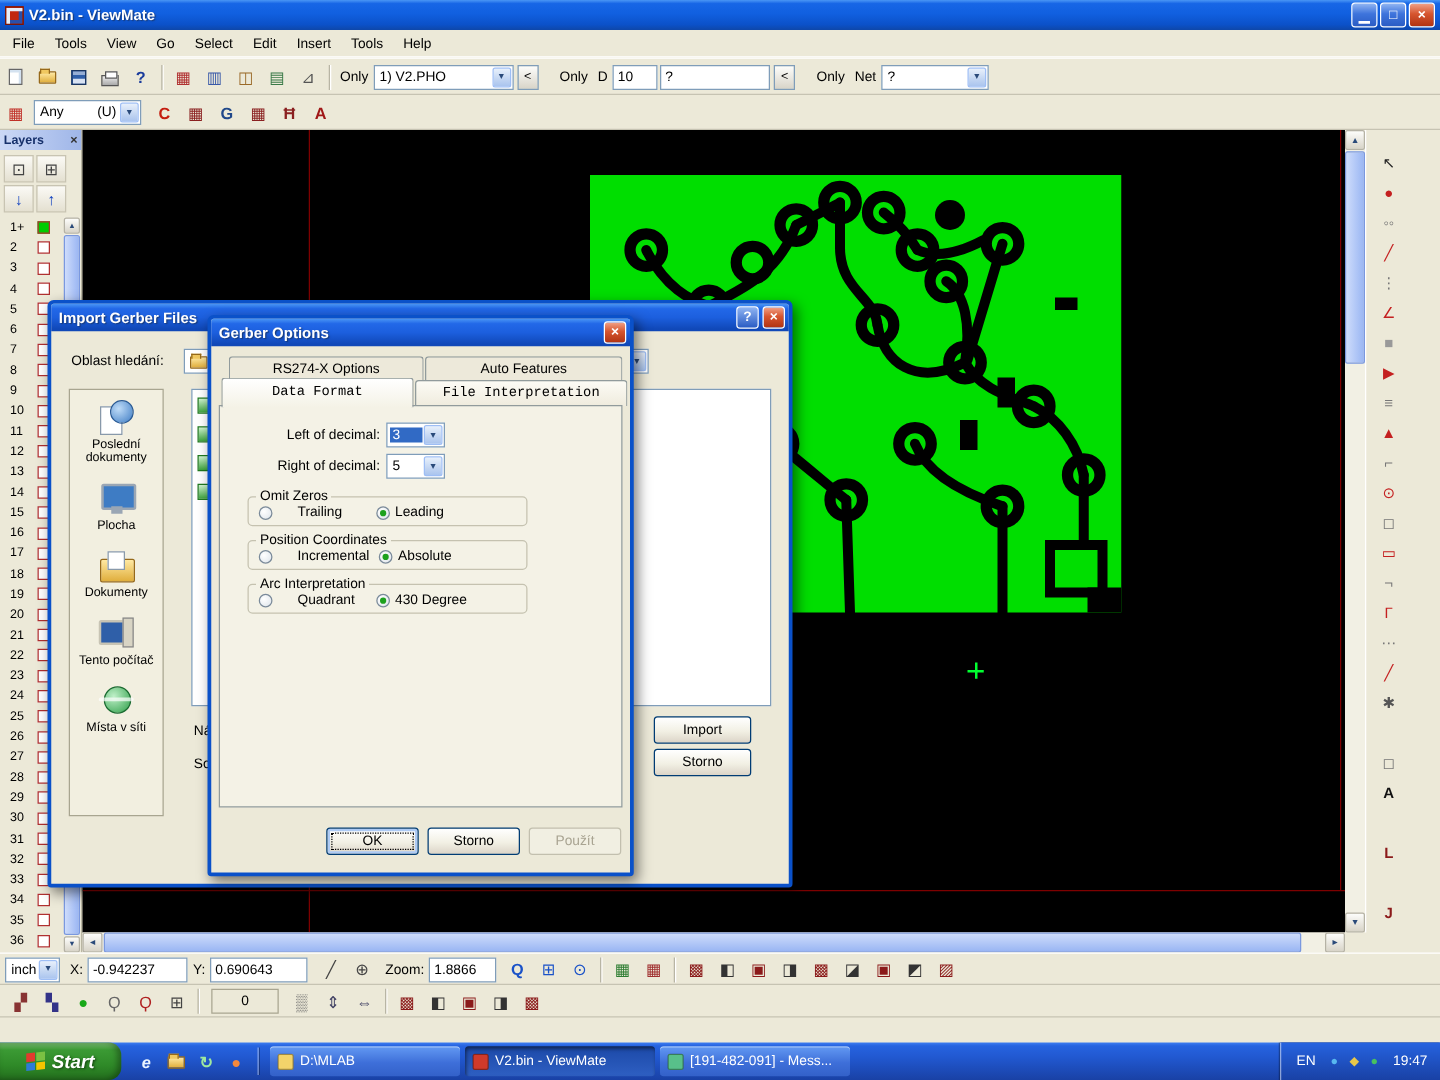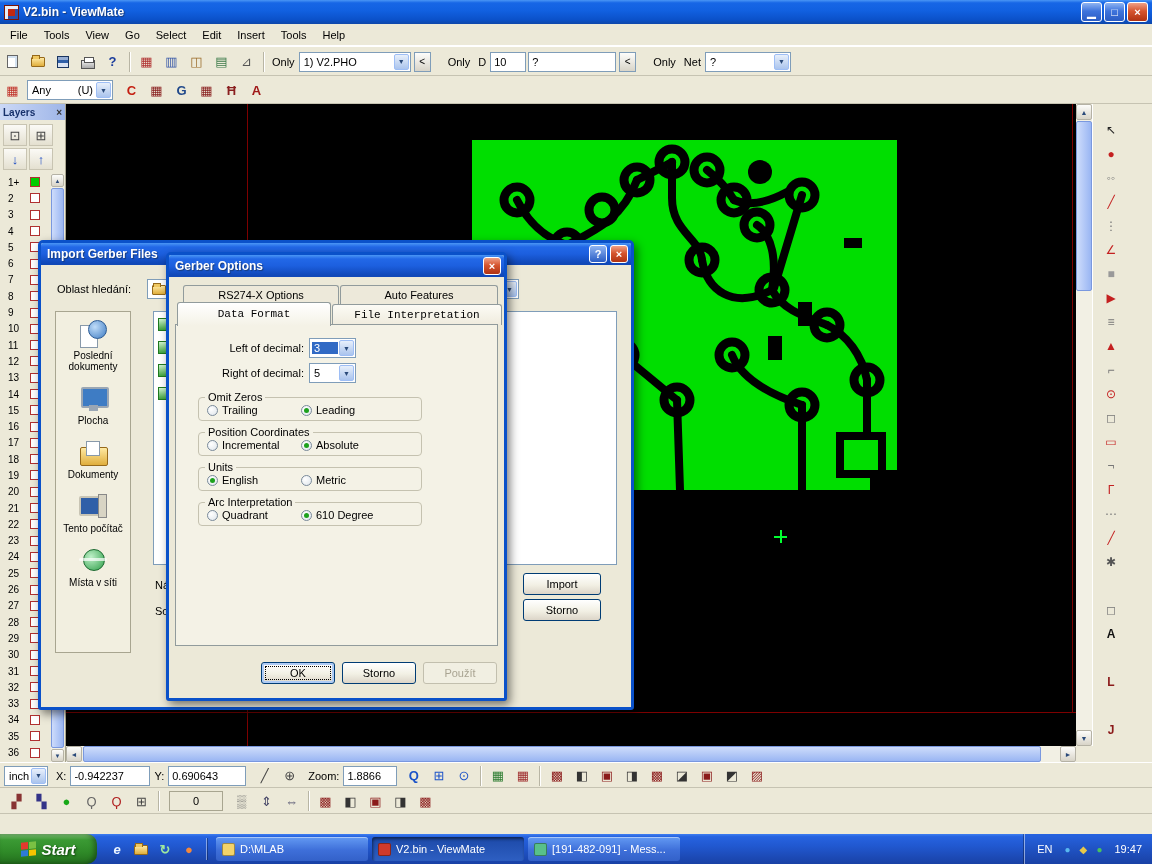--- a/index.html
+++ b/index.html
@@ -151,21 +151,21 @@
   .gerber-panel{position:relative;margin:-1px 6px 0 6px;height:322px;border:1px solid #919B9C;background:#F4F2E6;z-index:1;}
   .dec-row{display:flex;align-items:center;margin-top:13px;}
   .dec-row .lbl{width:128px;text-align:right;margin:0 5px 0 0;}
   .combo.small{width:47px;}
   .combo .val.selblue{background:#316AC5;color:#fff;padding-left:2px;margin-left:-2px;}
   .groups{margin:8px 0 0 22px;width:224px;}
   .grp{border:1px solid #C5C2B0;border-radius:4px;margin-top:5px;padding:1px 4px 4px 4px;}
   .grp legend{padding:0 3px;margin-left:2px;font-size:11px;}
   .radio-row{display:flex;align-items:center;padding-left:4px;}
   .radio{display:inline-flex;align-items:center;margin-right:8px;white-space:nowrap;}
-  .grp.two .radio:first-child{min-width:86px;}
+  .grp.two .radio:first-child{min-width:86px;gap:16px;}
   .rdot{width:11px;height:11px;border-radius:50%;border:1px solid #7A8A9A;background:radial-gradient(circle at 35% 35%,#FFFFFF,#DDE4EA);display:inline-block;margin-right:4px;position:relative;}
   .rdot.sel::after{content:"";position:absolute;left:2px;top:2px;width:5px;height:5px;border-radius:50%;background:#1DA11D;}
   .ger-btnrow{display:flex;justify-content:flex-end;gap:7px;margin:16px 7px 0 0;}
 
   
   .taskbar{position:absolute;left:0;top:834px;width:100%;height:30px;display:flex;align-items:center;
     background:linear-gradient(180deg,#3E7EF1 0%,#2663E0 9%,#2158D0 40%,#1941A5 100%);}
   .start-btn{height:30px;width:97px;display:flex;align-items:center;justify-content:center;gap:5px;color:#fff;
     font-weight:bold;font-style:italic;font-size:15px;text-shadow:1px 1px 2px #14430F;border-radius:0 10px 10px 0;
     background:linear-gradient(180deg,#7BBF73 0%,#3B9A34 20%,#2F8A28 60%,#236E1D 100%);box-shadow:inset -3px 0 5px rgba(0,0,0,.35);}
@@ -720,42 +720,29 @@
                   <span class="rdot"></span>
                   <span>Incremental</span>
                 </label>
                 <label class="radio">
                   <span class="rdot sel"></span>
                   <span>Absolute</span>
                 </label>
               </div>
             </fieldset>
             <fieldset class="grp two">
-              <legend>Units</legend>
-              <div class="radio-row">
-                <label class="radio">
-                  <span class="rdot sel"></span>
-                  <span>English</span>
-                </label>
-                <label class="radio">
-                  <span class="rdot"></span>
-                  <span>Metric</span>
-                </label>
-              </div>
-            </fieldset>
-            <fieldset class="grp two">
               <legend>Arc Interpretation</legend>
               <div class="radio-row">
                 <label class="radio">
                   <span class="rdot"></span>
                   <span>Quadrant</span>
                 </label>
                 <label class="radio">
                   <span class="rdot sel"></span>
-                  <span>610 Degree</span>
+                  <span>430 Degree</span>
                 </label>
               </div>
             </fieldset>
           </div>
       </div>
       <div class="ger-btnrow">
         <button class="btn default">OK</button>
         <button class="btn">Storno</button>
         <button class="btn disabled">Použít</button>
       </div>

